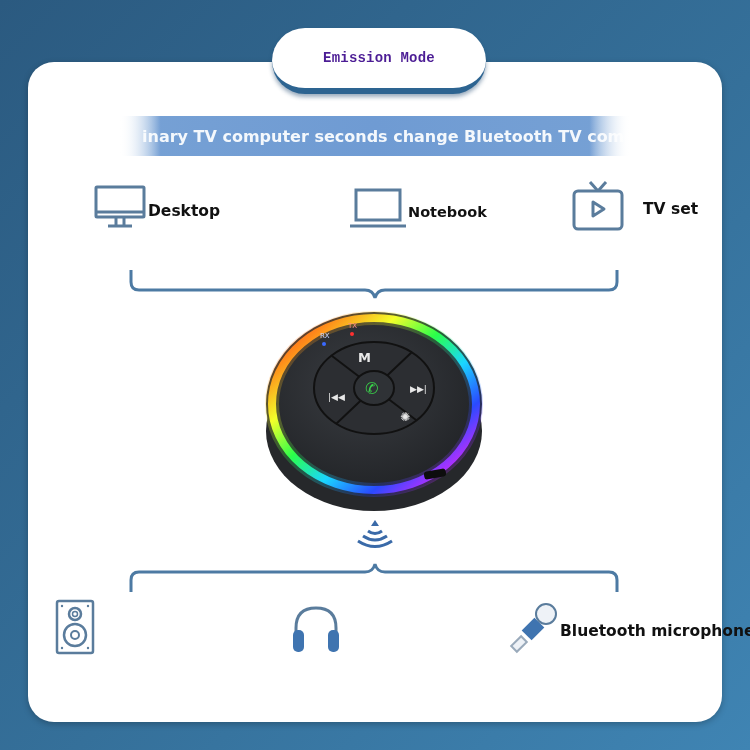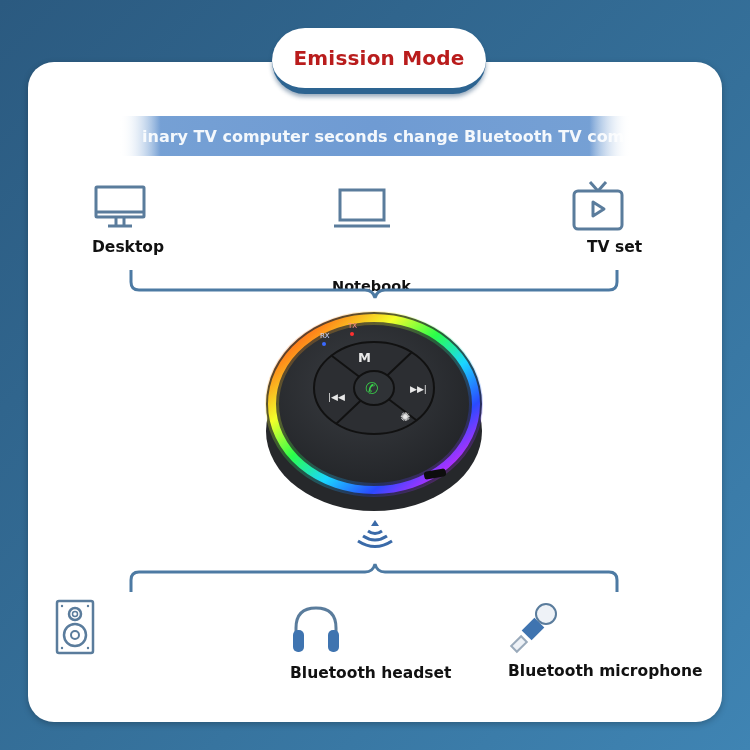--- a/index.html
+++ b/index.html
@@ -14,36 +14,36 @@
     box-shadow: 0 2px 6px rgba(0,0,0,0.25);
   }
   .tab {
     position:absolute; left:272px; top:28px; width:214px; height:66px;
     background:#fff; border-radius:34px;
     border-bottom:6px solid #2d6491;
     box-sizing:border-box;
     display:flex; align-items:center; justify-content:center;
     box-shadow: 0 3px 4px rgba(30,70,110,0.45);
   }
-  .tab span { color:#b91c1c; font-weight:bold; font-size:20px; letter-spacing:0.2px; }
+  .tab span { color:#4c1d95; font-weight:bold; font-size:14px; letter-spacing:0.2px;font-family:Liberation Mono, monospace; }
   .banner {
     position:absolute; left:120px; top:116px; width:510px; height:40px;
     background: linear-gradient(90deg, rgba(255,255,255,1) 0%, rgba(110,155,210,0.95) 8%, #6f9bd3 50%, rgba(110,155,210,0.95) 92%, rgba(255,255,255,1) 100%);
     overflow:hidden; white-space:nowrap;
     display:flex; align-items:center;
   }
   .banner span {
     color:#f4f8fc; font-weight:bold; font-size:16px; margin-left:22px;
   }
   .banner-fade-l, .banner-fade-r {
     position:absolute; top:0; width:40px; height:40px;
   }
   .banner-fade-l { left:0; background:linear-gradient(90deg,#fff,rgba(255,255,255,0)); }
   .banner-fade-r { right:0; background:linear-gradient(270deg,#fff,rgba(255,255,255,0)); }
-  .device { position:absolute; display:flex; flex-direction:column; }
+  .device { position:absolute; display:flex; flex-direction:row; align-items:center; }
   .label { font-weight:bold; color:#111; font-size:15.5px; white-space:nowrap; }
   .icon svg { display:block; }
   .bracket { position:absolute; }
   .product { position:absolute; left:262px; top:306px; }
 </style>
 </head>
 <body>
 
 <div class="card"></div>
 
@@ -63,21 +63,21 @@
       <rect x="4" y="3" width="48" height="30" rx="1" fill="none" stroke="#5a7c9c" stroke-width="3"></rect>
       <line x1="4" y1="28" x2="52" y2="28" stroke="#5a7c9c" stroke-width="3"></line>
       <line x1="24" y1="33" x2="24" y2="41" stroke="#5a7c9c" stroke-width="3"></line>
       <line x1="32" y1="33" x2="32" y2="41" stroke="#5a7c9c" stroke-width="3"></line>
       <line x1="16" y1="42" x2="40" y2="42" stroke="#5a7c9c" stroke-width="3"></line>
     </svg>
   </span>
   <span class="label" style="margin-top:8px;">Desktop</span>
 </div>
 
-<div class="device" style="left:332px; top:186px; width:94px;gap:40px;">
+<div class="device" style="left:348px; top:186px; width:94px;">
   <span class="icon">
     <svg width="60" height="44" viewBox="0 0 60 44">
       <rect x="8" y="4" width="44" height="30" fill="none" stroke="#5a7c9c" stroke-width="3"></rect>
       <line x1="2" y1="40" x2="58" y2="40" stroke="#5a7c9c" stroke-width="3"></line>
     </svg>
   </span>
   <span class="label" style="margin-top:8px; font-size:14.5px;">Notebook</span>
 </div>
 
 <div class="device" style="left:570px; top:180px; width:76px;">
@@ -165,21 +165,20 @@
 </div>
 
 <div class="device" style="left:290px; top:602px; width:170px;">
   <span class="icon">
     <svg width="52" height="52" viewBox="0 0 52 52">
       <path d="M6 36 L6 26 Q6 6 26 6 Q46 6 46 26 L46 36" fill="none" stroke="#5a7c9c" stroke-width="3"></path>
       <rect x="3" y="28" width="11" height="22" rx="5" fill="#3f74b0"></rect>
       <rect x="38" y="28" width="11" height="22" rx="5" fill="#3f74b0"></rect>
     </svg>
   </span>
-  <span class="label" style="margin-top:10px;">Bluetooth headset</span>
 </div>
 
 <div class="device" style="left:508px; top:600px; width:196px;">
   <span class="icon">
     <svg width="52" height="54" viewBox="0 0 52 54">
       <circle cx="38" cy="14" r="10" fill="#eef2f7" stroke="#5a7c9c" stroke-width="2"></circle>
       <rect x="18" y="20" width="14" height="18" fill="#3f74b0" transform="rotate(45 25 29)"></rect>
       <rect x="7" y="37" width="8" height="14" fill="#eef2f7" stroke="#9aaabb" stroke-width="2" transform="rotate(45 11 44)"></rect>
     </svg>
   </span>

